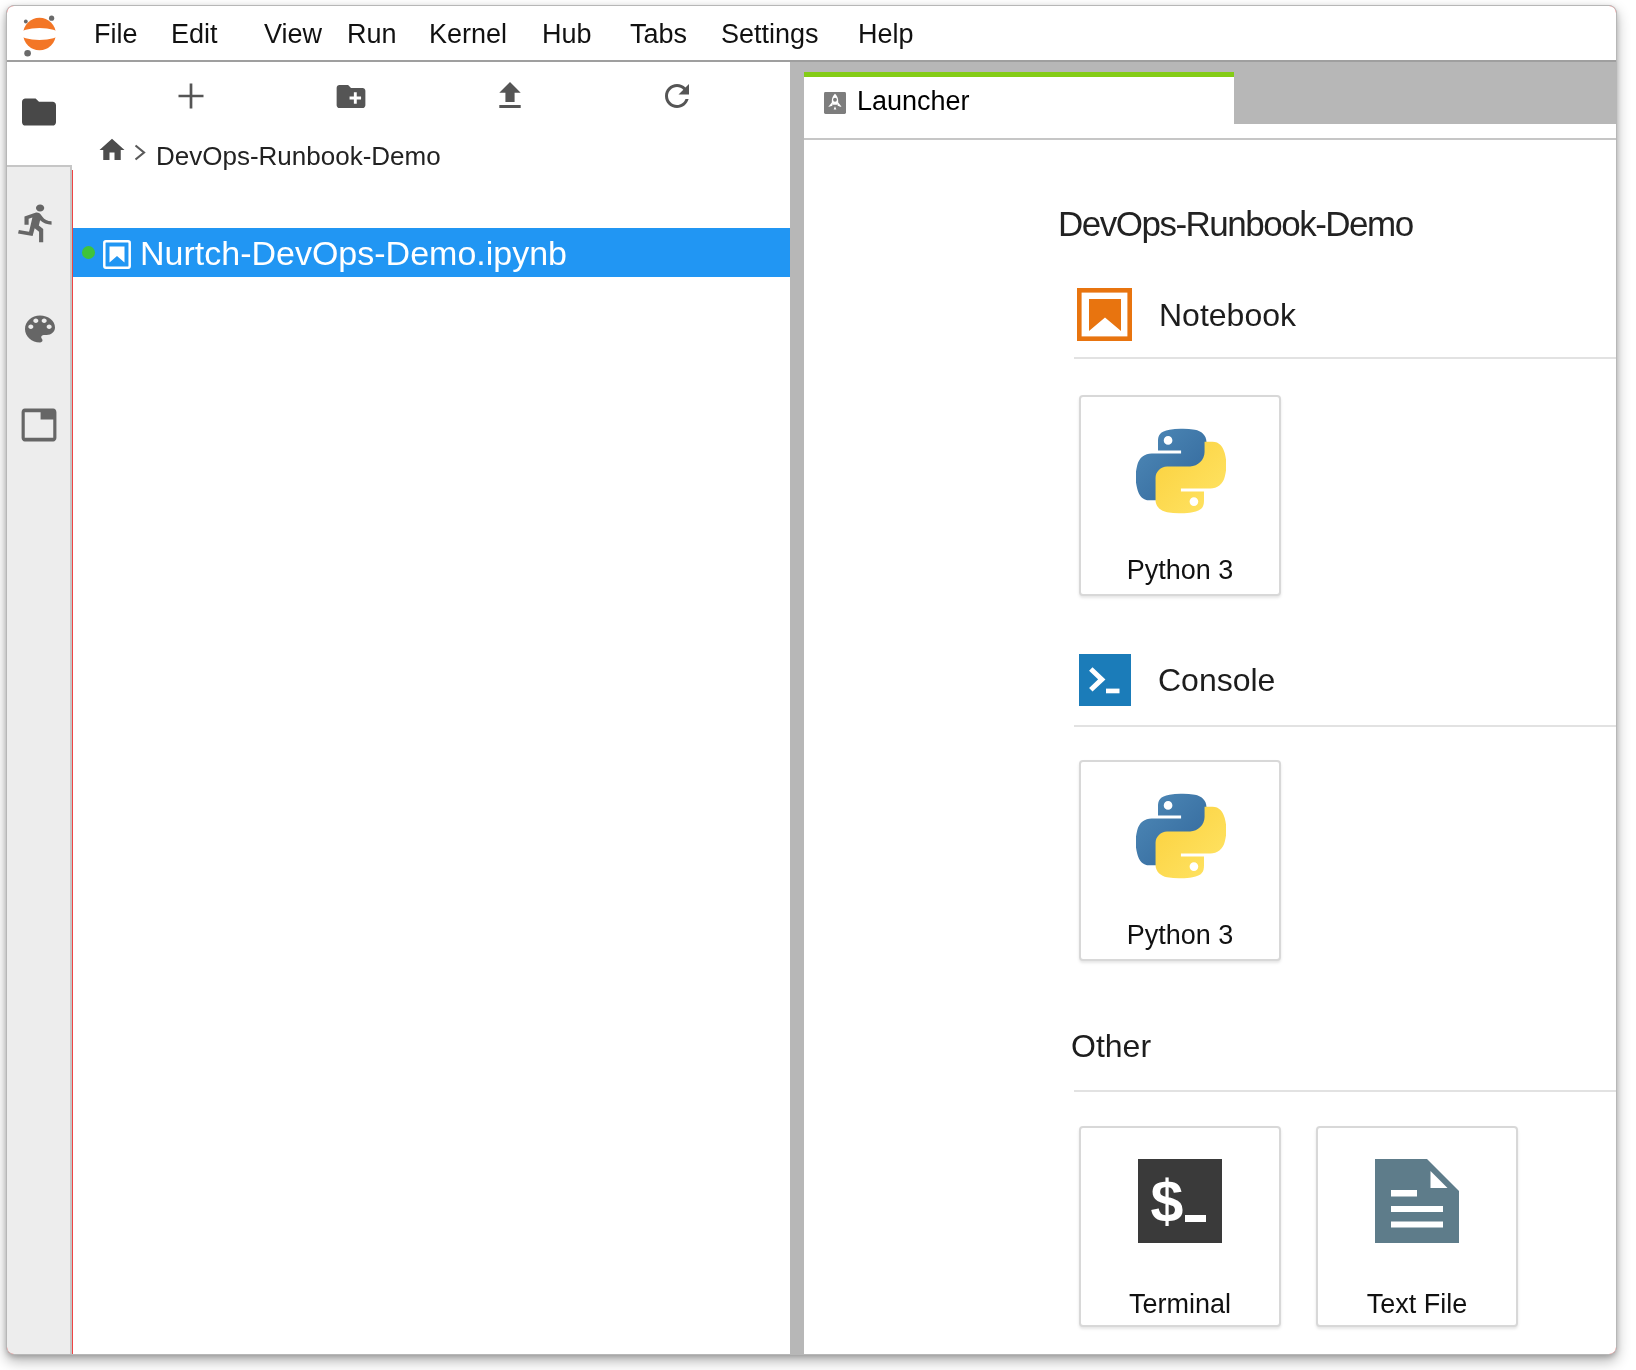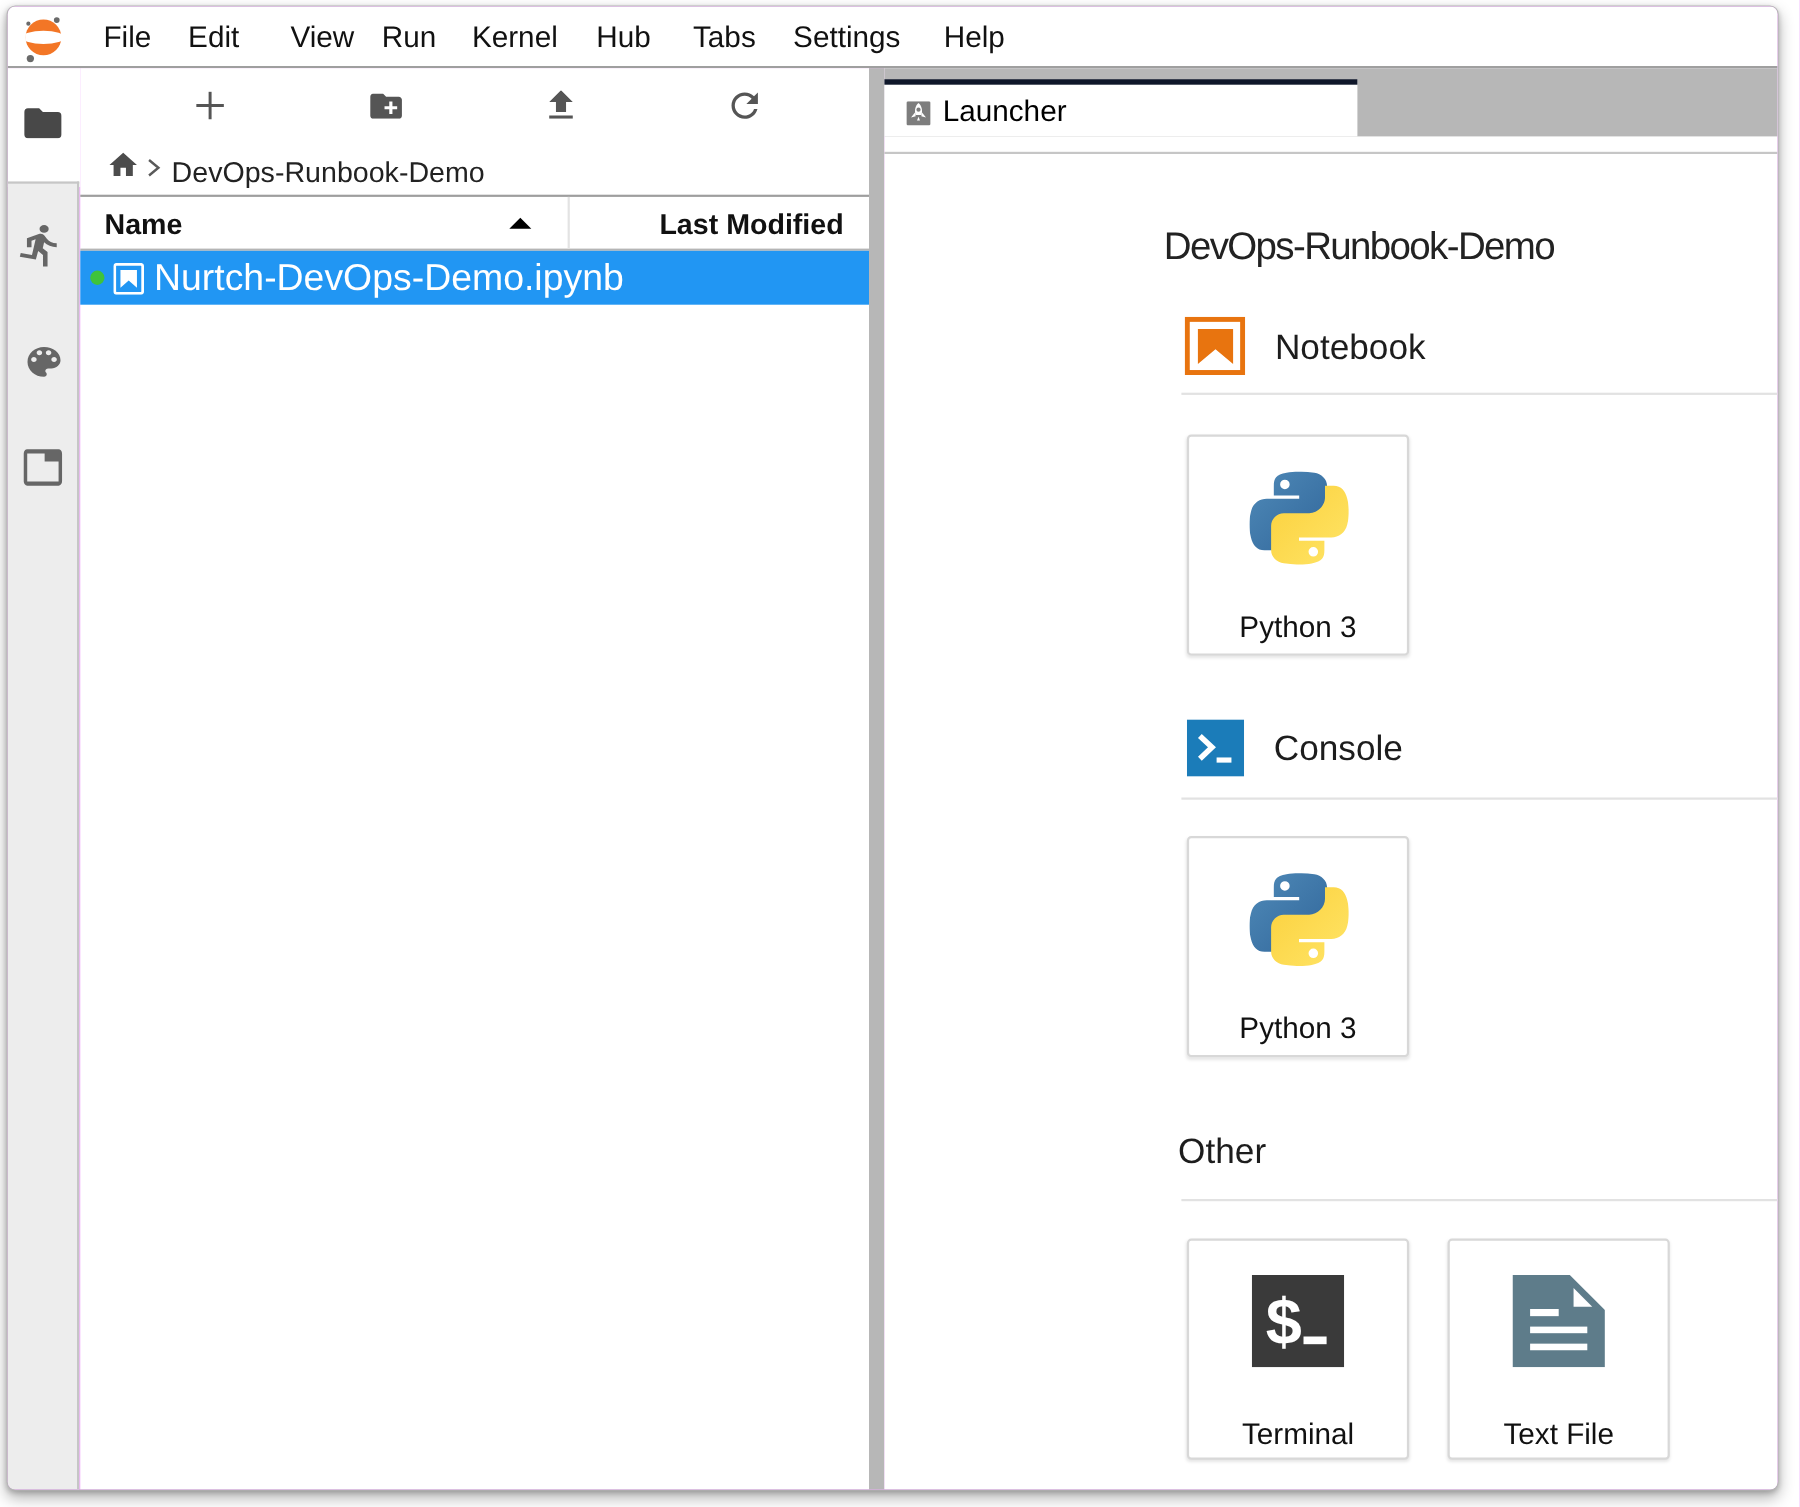--- a/index.html
+++ b/index.html
@@ -1,19 +1,19 @@
 <!DOCTYPE html>
 <html><head>
 <meta charset="utf-8">
 <style>
   html,body{margin:0;padding:0;}
   body{width:1636px;height:1370px;background:#ffffff;position:relative;
        font-family:"Liberation Sans", sans-serif; overflow:hidden;}
   #win{position:absolute;left:6px;top:5px;width:1611px;height:1350px;
-       background:#f0abfc;border:1px solid #b7b7b7;border-radius:8px;
+       background:#ef4444;border:1px solid #b7b7b7;border-radius:8px;
        box-shadow:0 6px 14px rgba(0,0,0,.30), 0 2px 5px rgba(0,0,0,.18);
        overflow:hidden;box-sizing:border-box;}
   .abs{position:absolute;}
   
   #menubar{left:0;top:0;width:100%;height:54px;background:#fff;
            border-bottom:2px solid #9f9f9f;}
   .mitem{position:absolute;top:0;height:54px;line-height:56px;font-size:27px;color:#111;}
   
   #sb-active{left:0;top:56px;width:66px;height:108px;background:#fff;}
   #sb-grey{left:0;top:159px;width:63px;bottom:0;background:#ededed;
@@ -23,21 +23,21 @@
   #fbhead{left:0;top:115px;width:100%;height:51px;border-top:2px solid #9e9e9e;
           border-bottom:2px solid #b5b5b5;
           box-sizing:border-box;font-weight:bold;font-size:26px;color:#111;}
   #fbrow{left:0;top:166px;width:100%;height:49px;background:#2196f3;color:#fff;font-size:34px;}
   
   #split{left:783px;top:56px;width:14px;bottom:0;background:#b7b7b7;}
   
   #main{left:797px;top:56px;right:0;bottom:0;background:#fff;}
   #tabbar{left:0;top:0;right:0;height:62px;background:#b7b7b7;}
   #tab{left:0;top:10px;width:430px;height:52px;background:#fff;
-       border-top:5px solid #0f172a;box-sizing:border-box;}
+       border-top:5px solid #84cc16;box-sizing:border-box;}
   #mainline{left:0;top:76px;right:0;height:2px;background:#c6c6c6;}
   .sechead{position:absolute;font-size:32px;color:#1d1d1d;}
   .hrule{position:absolute;right:0;height:2px;background:#e2e2e2;}
   .card{position:absolute;width:198px;height:197px;background:#fff;
         border:2px solid #d8d8d8;border-radius:4px;
         box-shadow:0 2px 3px rgba(0,0,0,.10);}
   .cardlabel{position:absolute;left:0;right:0;text-align:center;
              font-size:27px;color:#111;}
 </style>
 </head>
@@ -129,28 +129,20 @@
       <svg width="30" height="30" viewBox="0 0 24 24">
           <path fill="#4c4c4c" d="M10 20v-6h4v6h5v-8h3L12 3 2 12h3v8z"></path>
         </svg>
     </div>
     <div class="abs" id="bc-chev" style="left:60px;top:81px;">
       <svg width="14" height="19" viewBox="0 0 14 19">
           <path d="M2.5 2.5 L11 9.5 L2.5 16.5" stroke="#5a5a5a" stroke-width="2.2" fill="none"></path>
         </svg>
     </div>
     <div class="abs" style="left:83px;top:79px;font-size:26px;color:#222;line-height:30px;">DevOps-Runbook-Demo</div>
-    <div class="abs" id="fbhead">
-      <div class="abs" style="left:22px;top:0;height:49px;line-height:51px;">Name</div>
-      <div class="abs" id="sortarrow" style="left:390px;top:19px;width:0;height:0;
-           border-left:10px solid transparent;border-right:10px solid transparent;
-           border-bottom:10px solid #000;"></div>
-      <div class="abs" style="left:443px;top:0;bottom:0;width:2px;background:#e3e3e3;"></div>
-      <div class="abs" style="right:23px;top:0;height:49px;line-height:51px;">Last Modified</div>
-    </div>
     <div class="abs" id="fbrow">
       <div class="abs" style="left:9px;top:18px;width:13px;height:13px;border-radius:50%;background:#3fc33b;"></div>
       <div class="abs" id="row-nbicon" style="left:30px;top:10px;">
         <svg width="28" height="29" viewBox="0 0 28 29">
           <rect x="1.3" y="1.3" width="25.4" height="26.4" rx="1.6" fill="none" stroke="#fff" stroke-width="2.5"></rect>
           <path d="M6.5 6.5 H21.5 V22.5 L14 16 L6.5 22.5 Z" fill="#fff"></path>
         </svg>
       </div>
       <div class="abs" style="left:67px;top:0;height:49px;line-height:50px;">Nurtch-DevOps-Demo.ipynb</div>
     </div>

